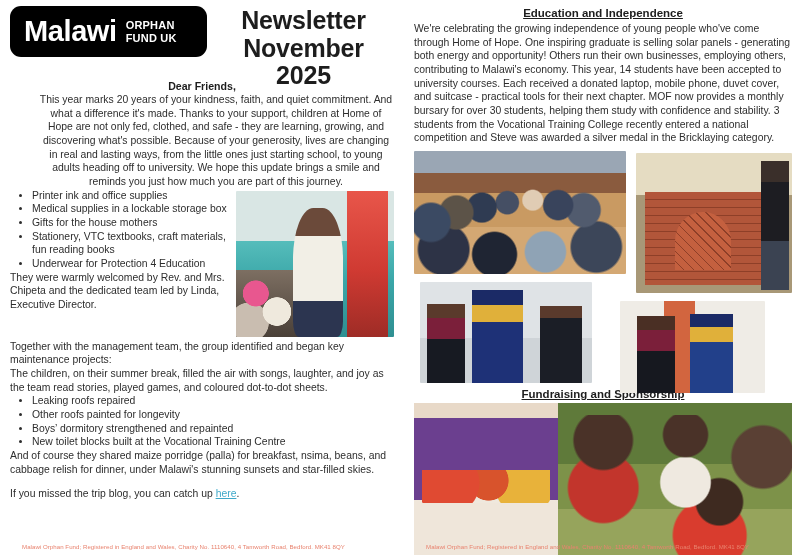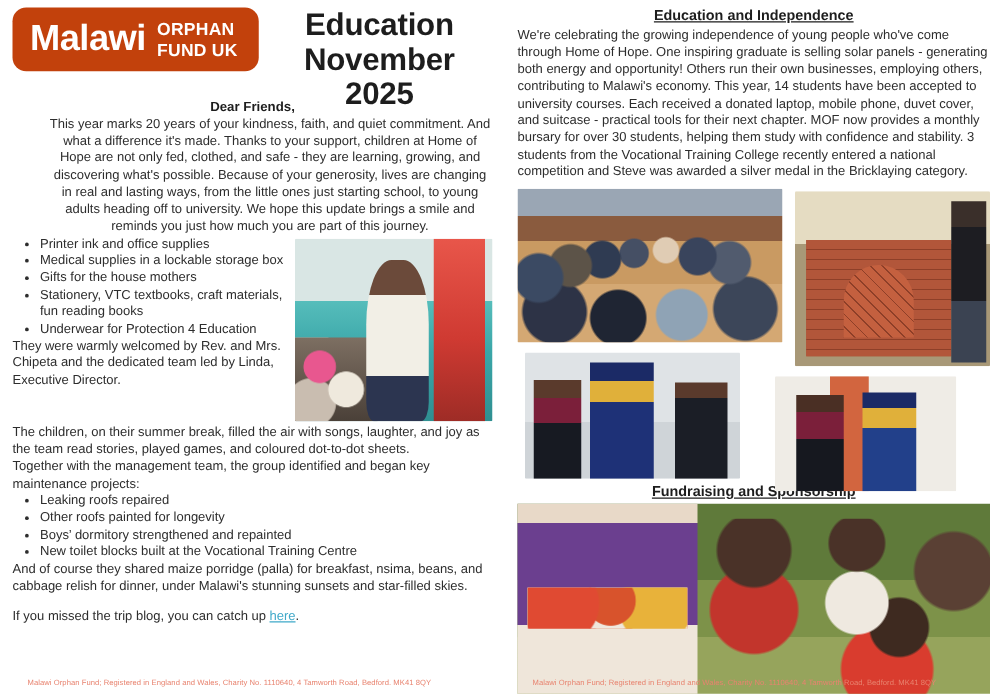--- a/index.html
+++ b/index.html
@@ -38,41 +38,41 @@
   }
 
   
   .masthead {
     display: flex;
     align-items: flex-start;
     gap: 6px;
     height: 58px;
   }
   .logo {
-    background: #c2410c;
+    background: #000000;
     border-radius: 11px;
     width: 197px;
     height: 51px;
     display: flex;
     align-items: center;
     padding: 0 10px 0 14px;
     box-sizing: border-box;
     gap: 9px;
     flex: 0 0 auto;
   }
   .logo-word {
     color: #ffffff;
     font-size: 29px;
     font-weight: bold;
     letter-spacing: -0.4px;
     line-height: 1;
   }
   .logo-sub {
     color: #ffffff;
-    font-size: 14px;
+    font-size: 11px;
     font-weight: bold;
     line-height: 1.18;
     letter-spacing: 0.2px;
   }
   .masthead-title {
     font-size: 25px;
     font-weight: bold;
     color: #1d1d1d;
     line-height: 1.1;
     text-align: center;
@@ -327,21 +327,21 @@
 
     <div class="masthead">
       <div class="logo">
         <span class="logo-word">Malawi</span>
         <span class="logo-sub">
           <span>ORPHAN</span><br>
           <span>FUND UK</span>
         </span>
       </div>
       <div class="masthead-title">
-        <span>Education</span><br>
+        <span>Newsletter</span><br>
         <span>November 2025</span>
       </div>
     </div>
 
     <div class="intro-wrap">
       <div class="salutation">Dear Friends,</div>
       <p class="body center">This year marks 20 years of your kindness, faith, and quiet commitment. And what a difference it's made. Thanks to your support, children at Home of Hope are not only fed, clothed, and safe - they are learning, growing, and discovering what's possible. Because of your generosity, lives are changing in real and lasting ways, from the little ones just starting school, to young adults heading off to university. We hope this update brings a smile and reminds you just how much you are part of this journey.</p>
     </div>
 
 
@@ -353,22 +353,22 @@
 
     <ul class="bullets">
       <li>Printer ink and office supplies</li>
       <li>Medical supplies in a lockable storage box</li>
       <li>Gifts for the house mothers</li>
       <li>Stationery, VTC textbooks, craft materials, fun reading books</li>
       <li>Underwear for Protection 4 Education</li>
     </ul>
     <p class="body">They were warmly welcomed by Rev. and Mrs. Chipeta and the dedicated team led by Linda, Executive Director.</p>
     <div class="after-float"></div>
+    <p class="body">Together with the management team, the group identified and began key maintenance projects:</p>
     <p class="body">The children, on their summer break, filled the air with songs, laughter, and joy as the team read stories, played games, and coloured dot-to-dot sheets.</p>
-    <p class="body">Together with the management team, the group identified and began key maintenance projects:</p>
     <ul class="bullets">
       <li>Leaking roofs repaired</li>
       <li>Other roofs painted for longevity</li>
       <li>Boys’ dormitory strengthened and repainted</li>
       <li>New toilet blocks built at the Vocational Training Centre</li>
     </ul>
     <p class="body">And of course they shared maize porridge (palla) for breakfast, nsima, beans, and cabbage relish for dinner, under Malawi's stunning sunsets and star-filled skies.</p>
 
     <div class="contact-block">
       <div class="contact-line"><span>If you missed the trip blog, you can catch up </span><a class="link" href="#">here</a><span>.</span></div>

